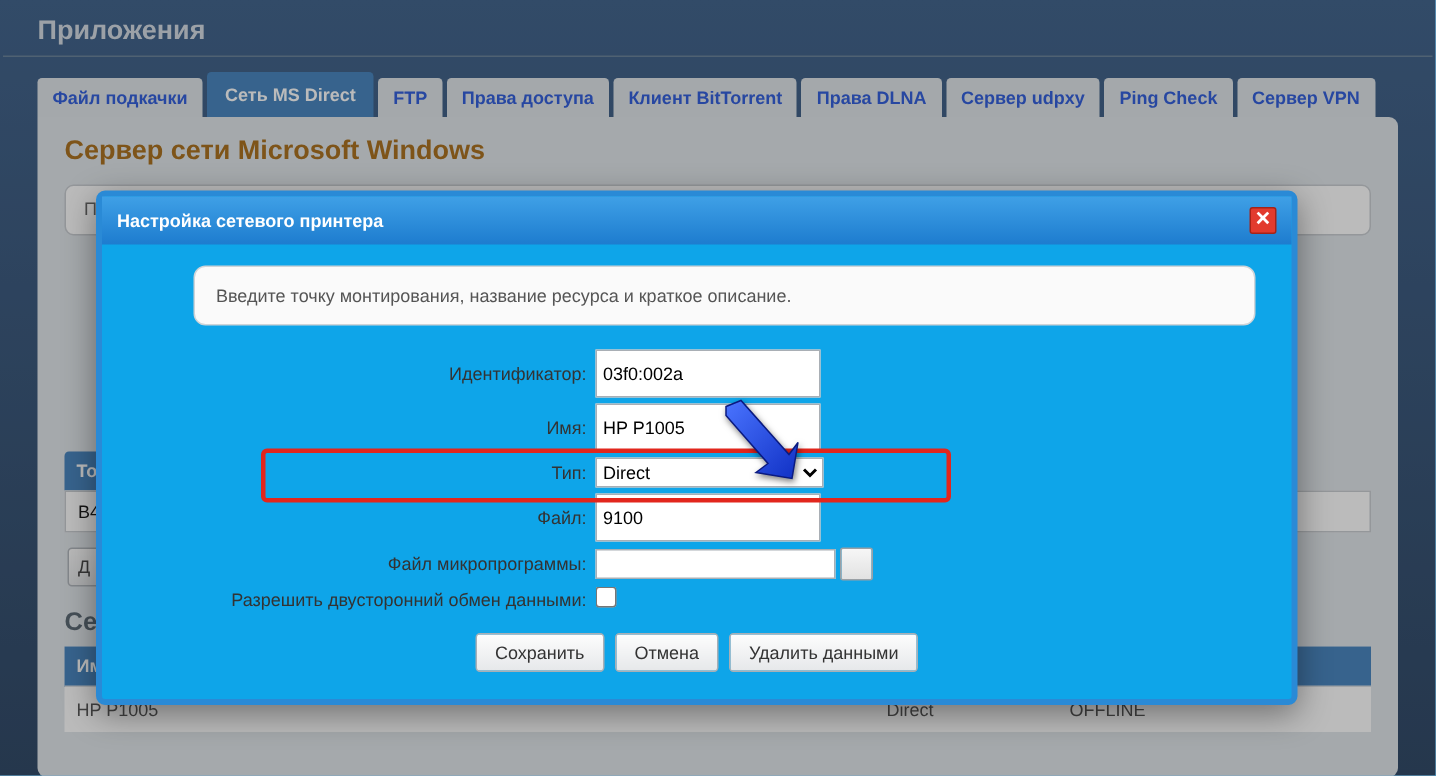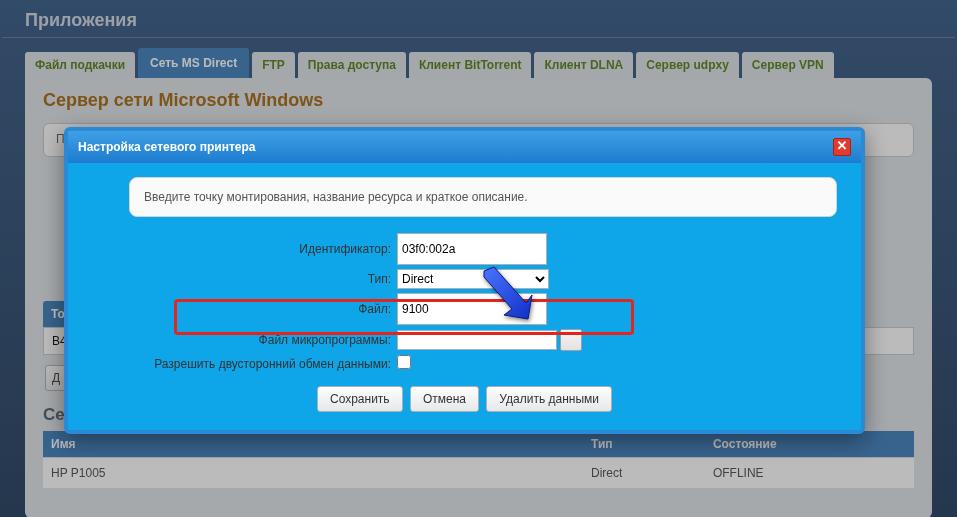--- a/index.html
+++ b/index.html
@@ -21,21 +21,21 @@
   .sep-line { border-top: 1px solid #5a7690; margin: 0 2px 10px 2px; }
 
   .tabs {
     display: flex;
     gap: 3px;
     padding: 0 25px;
     align-items: flex-end;
   }
   .tab {
     background: #dce2e6;
-    color: #4d7c0f;
+    color: #1d4ed8;
     font-size: 12px;
     font-weight: bold;
     padding: 6px 10px;
     border-radius: 3px 3px 0 0;
     cursor: pointer;
     white-space: nowrap;
   }
   .tab.active {
     background: #3579b8;
     color: #fff;
@@ -230,22 +230,23 @@
 
 <div class="page-title">Приложения</div>
 <div class="sep-line"></div>
 
 <div class="tabs">
   <div class="tab">Файл подкачки</div>
   <div class="tab active">Сеть MS Direct</div>
   <div class="tab">FTP</div>
   <div class="tab">Права доступа</div>
   <div class="tab">Клиент BitTorrent</div>
-  <div class="tab">Клиент DLNA</div>
+  <div class="tab">Права DLNA</div>
   <div class="tab">Сервер udpxy</div>
+  <div class="tab">Ping Check</div>
   <div class="tab">Сервер VPN</div>
 </div>
 
 <div class="panel-wrap">
   <div class="panel-title">Сервер сети Microsoft Windows</div>
 
   <div class="visible-box">
     <span class="vb-text">П</span>
   </div>
 
@@ -286,20 +287,24 @@
     <div class="close-btn">✕</div>
   </div>
   <div class="modal-body">
     <div class="hint-box">Введите точку монтирования, название ресурса и краткое описание.</div>
 
     <div class="field-row">
       <div class="field-label">Идентификатор:</div>
       <div class="field-ctl"><input type="text" value="03f0:002a" style=""></div>
     </div>
     <div class="field-row">
+      <div class="field-label">Имя:</div>
+      <div class="field-ctl"><input type="text" value="HP P1005" style=""></div>
+    </div>
+    <div class="field-row">
       <div class="field-label">Тип:</div>
       <div class="field-ctl">
         <select>
           <option>Direct</option>
         </select>
       </div>
     </div>
     <div class="field-row">
       <div class="field-label">Файл:</div>
       <div class="field-ctl"><input type="text" value="9100" style=""></div>

